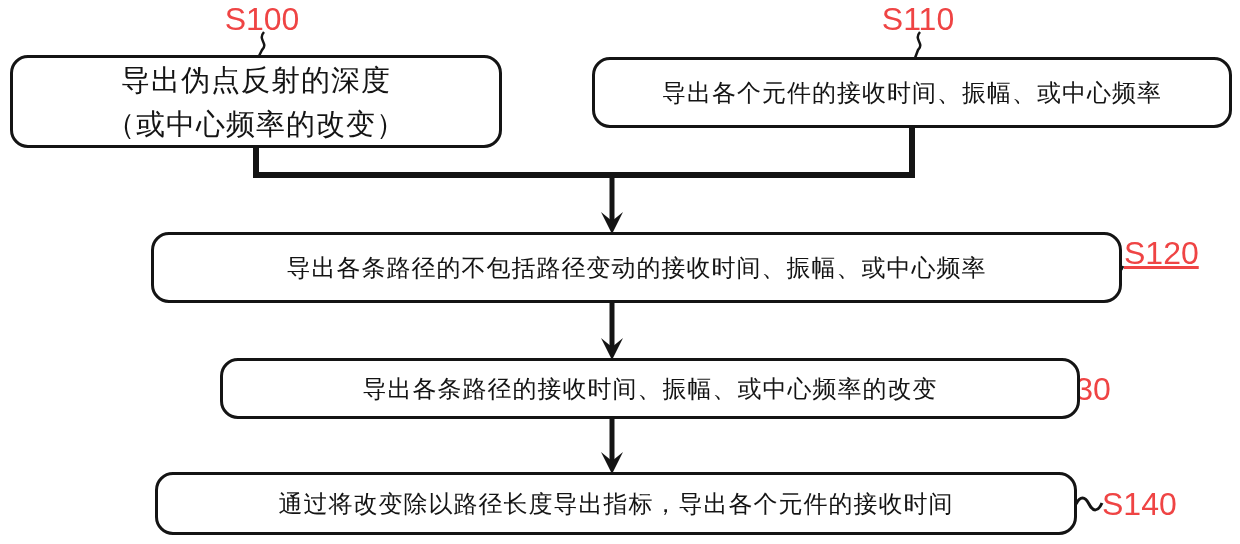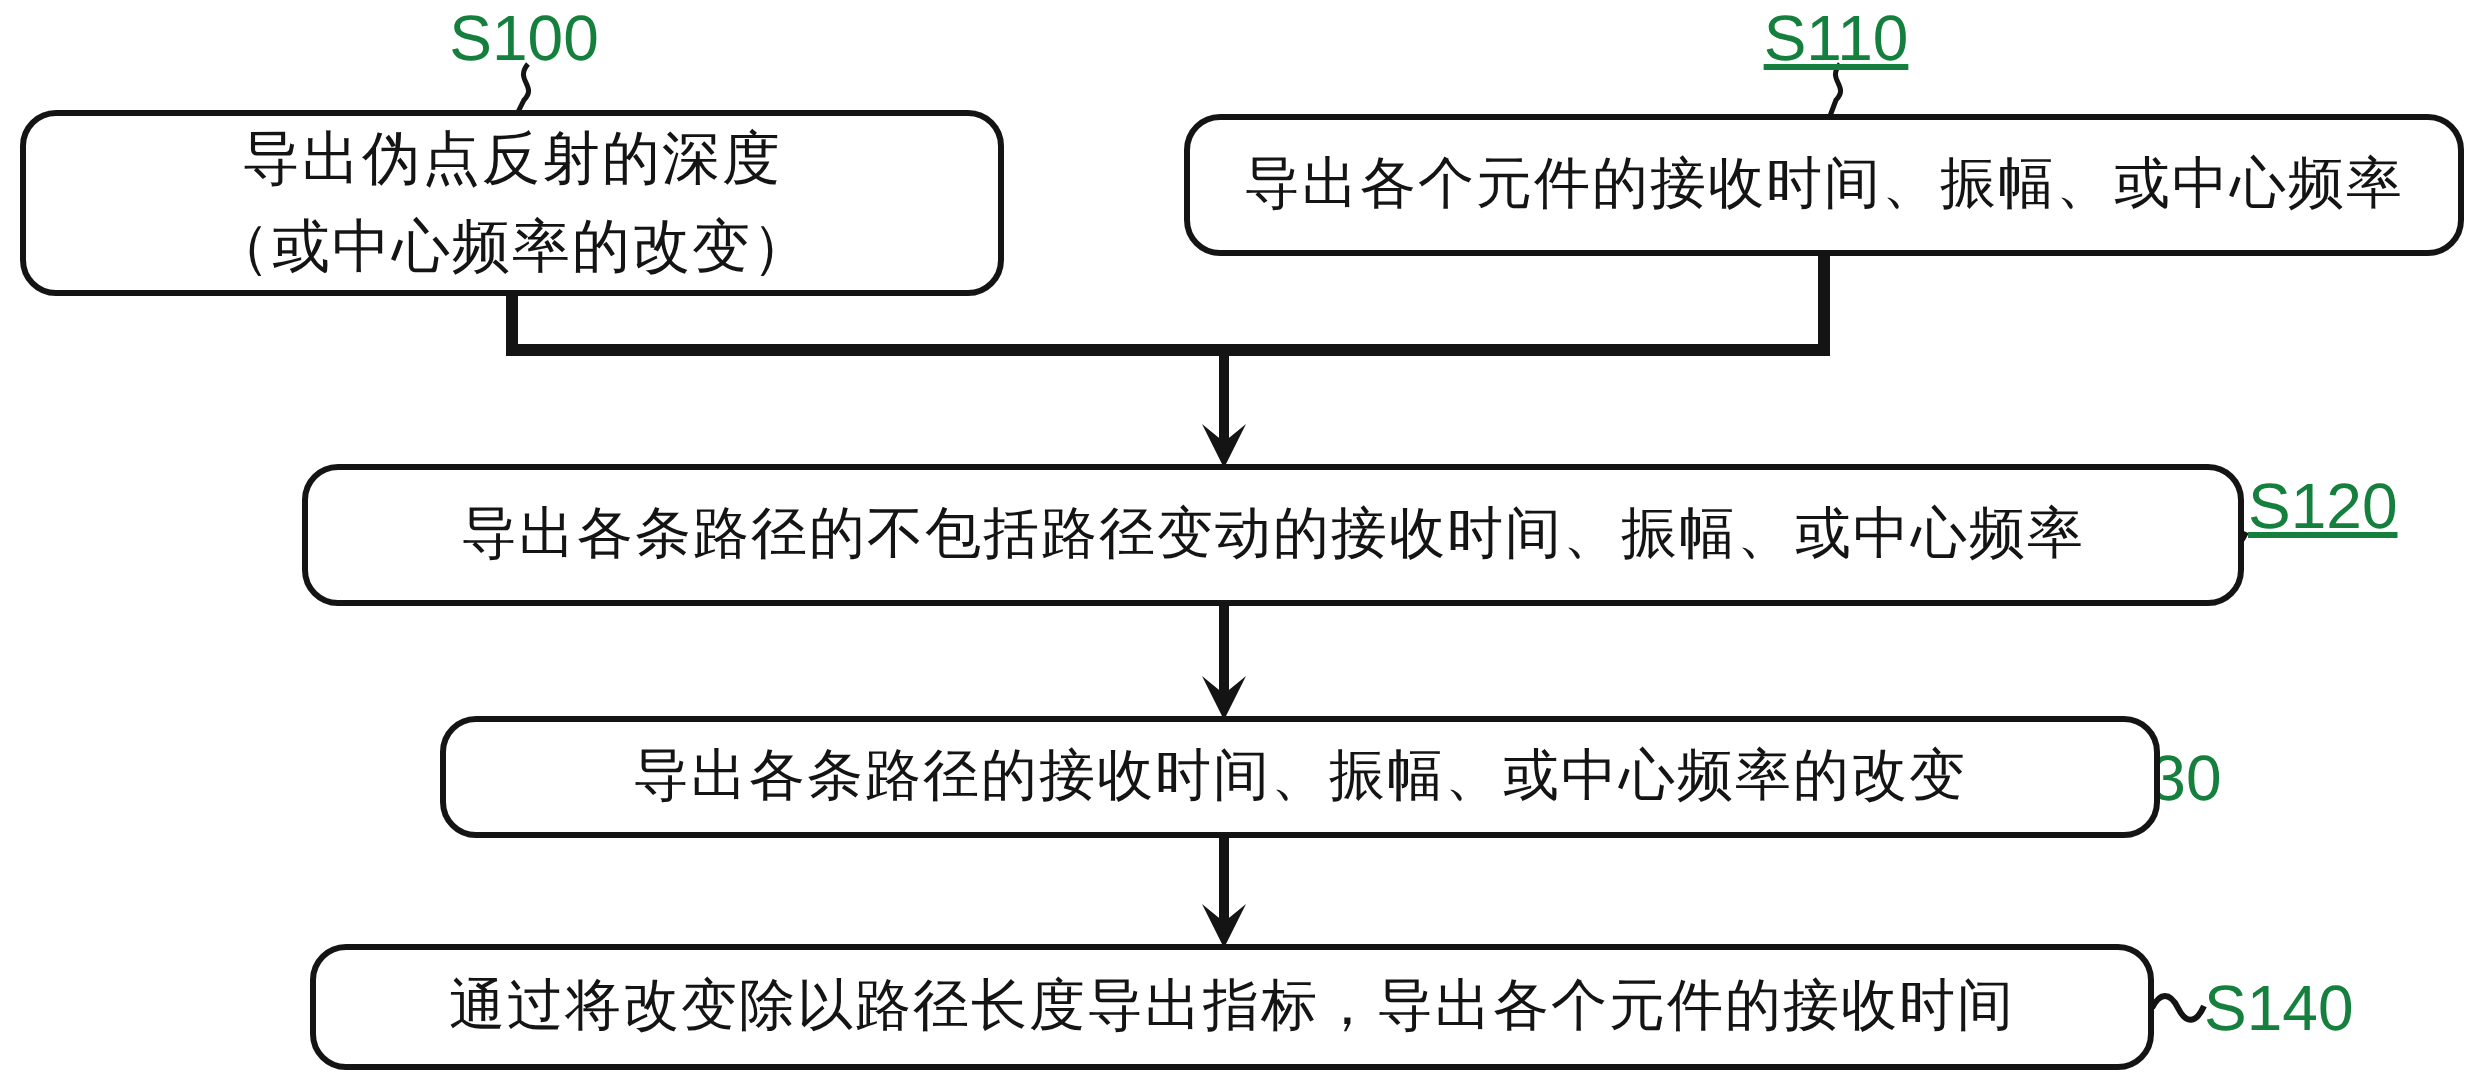--- a/index.html
+++ b/index.html
@@ -26,43 +26,43 @@
   .box {
     position: absolute;
     background: #ffffff;
     border: 3px solid #141414;
     border-radius: 18px;
     display: flex;
     flex-direction: column;
     align-items: center;
     justify-content: center;
     text-align: center;
-    font-size: 28px;
+    font-size: 24px;
     line-height: 42px;
     letter-spacing: 1px;
     box-sizing: border-box;
   }
   .label {
     position: absolute;
     font-family: "Liberation Sans", "DejaVu Sans", sans-serif;
     font-size: 32px;
     line-height: 34px;
-    color: #15803d;
+    color: #ef4444;
     white-space: nowrap;
   }
   .label-top { text-align: center; width: 140px; }
 
   #box-s100 { left: 10px;  top: 55px;  width: 492px; height: 93px; font-size: 29px; line-height: 44px; }
   #box-s110 { left: 592px; top: 57px;  width: 640px; height: 71px; }
   #box-s120 { left: 127px; top: 232px; width: 971px; height: 71px; margin-left: 24px; }
   #box-s130 { left: 220px; top: 358px; width: 860px; height: 61px; }
   #box-s140 { left: 155px; top: 472px; width: 922px; height: 63px; }
 
   #lbl-s100 { left: 192px;  top: 2px; }
-  #lbl-s110 { left: 848px;  top: 2px; text-decoration: underline; }
+  #lbl-s110 { left: 848px;  top: 2px; }
   #lbl-s120 { left: 1124px; top: 236px; text-decoration: underline; }
   #lbl-s130 { left: 1036px; top: 372px; }
   #lbl-s140 { left: 1102px; top: 487px; }
 </style>
 </head>
 <body>
 
 <div class="canvas">
 
   <svg class="connectors" viewBox="0 0 1240 544" fill="none" stroke="#141414">

